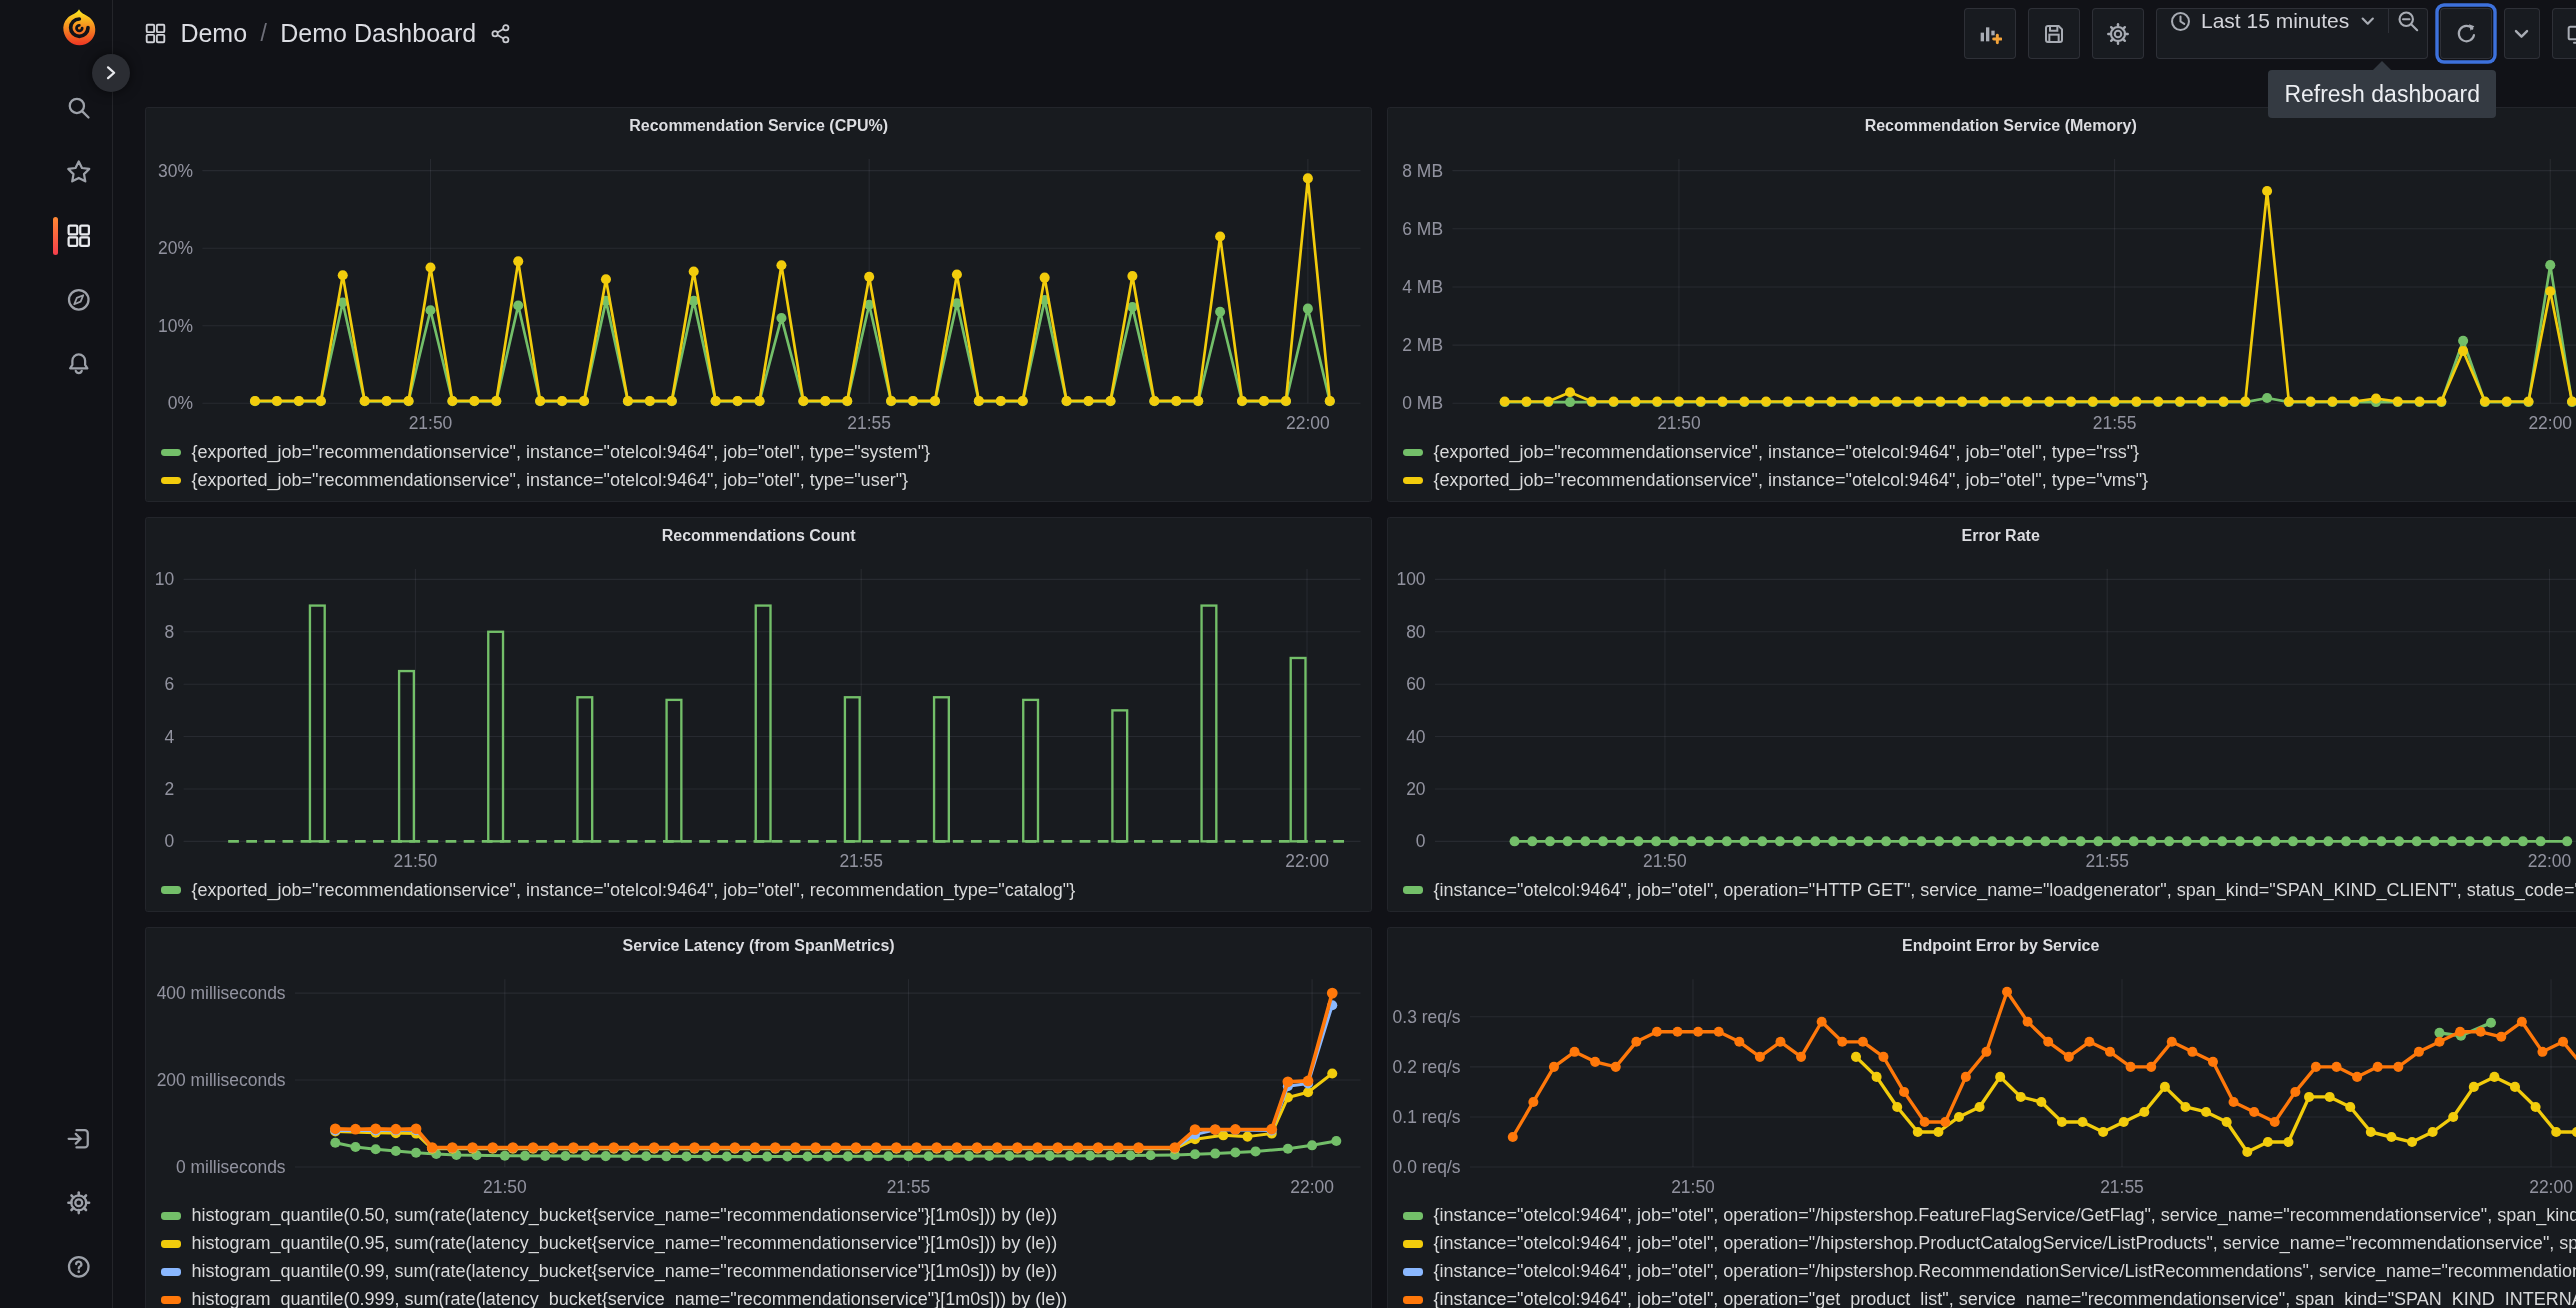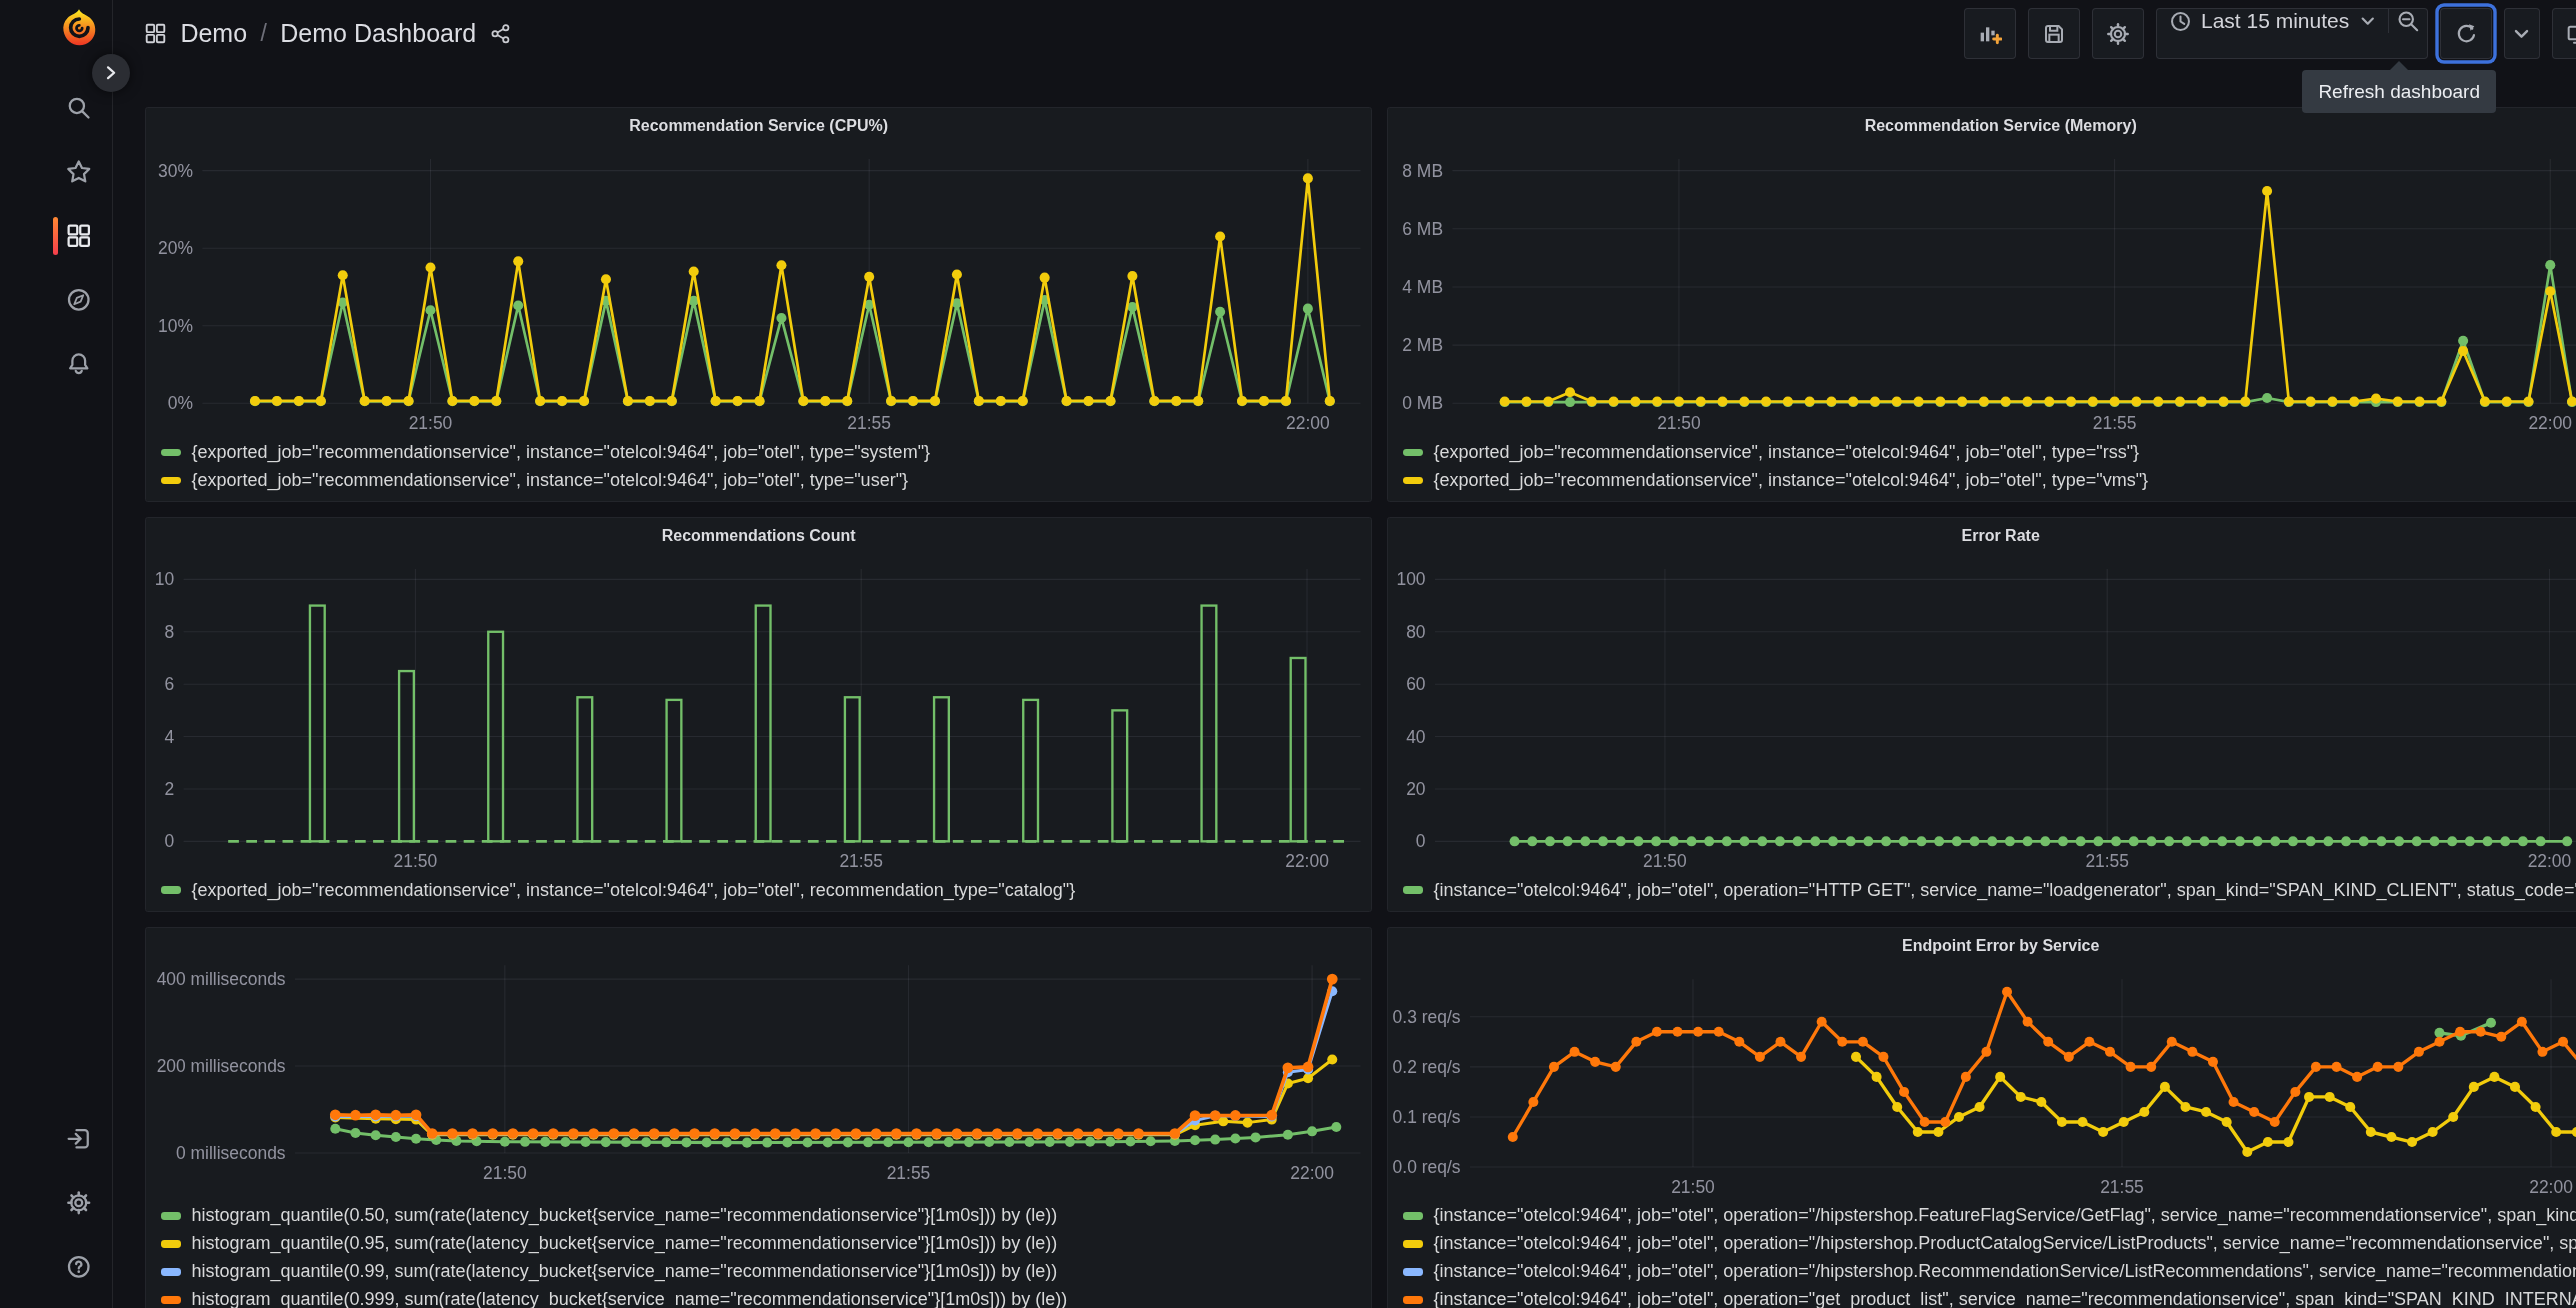--- a/index.html
+++ b/index.html
@@ -38,21 +38,21 @@
   .tbtn svg{width:24px;height:24px;}
   .group{display:flex;align-items:flex-start;border:0.7px solid rgba(204,204,220,0.12);border-radius:4px;
     background:#181b20;height:51px;box-sizing:border-box;}
   .group .seg{display:flex;align-items:center;justify-content:center;gap:9.4px;padding:0 12px;
     color:#a8acb4;cursor:pointer;}
   .group .seg + .seg{border-left:0.7px solid rgba(204,204,220,0.12);}
   .group .seg svg{width:24px;height:24px;}
   .time-label{font-size:21px;color:#d3d4da;font-weight:500;white-space:nowrap;}
   .seg.narrow{padding:0 6.7px;}
   .tbtn.refresh{box-shadow:0 0 0 1.3px #111217,0 0 0 4.7px #3d71dc;border-radius:4px;}
-  .tooltip{position:absolute;top:70px;right:125px;background:#343a42;color:#eceef2;font-size:19px;
+  .tooltip{position:absolute;top:70px;right:125px;background:#343a42;color:#eceef2;font-size:23px;
     padding:10.7px 16px;border-radius:4px;white-space:nowrap;z-index:40;}
   .tooltip .arrow{position:absolute;top:-9.4px;left:50%;margin-left:-9.4px;width:0;height:0;
     border-left:9.4px solid transparent;border-right:9.4px solid transparent;border-bottom:9.4px solid #343a42;}
 
   
   .dash{flex:1;display:grid;grid-template-columns:repeat(2,1fr);grid-auto-rows:395px;gap:14.8px;
     padding:40px 6.7px 16px 32px;overflow:hidden;}
   .panel{background:#181b1f;border:0.7px solid #23252b;border-radius:2.7px;display:flex;
     flex-direction:column;min-width:0;padding-top:4px;}
   .panel-title{height:28px;line-height:28px;text-align:center;font-size:16px;font-weight:600;
@@ -669,20 +669,21 @@
           </div>
         <div class="legend">
             <div class="legend-row">
               <span class="swatch" style="background: rgb(115, 191, 105);"></span>
               <span>{instance="otelcol:9464", job="otel", operation="HTTP GET", service_name="loadgenerator", span_kind="SPAN_KIND_CLIENT", status_code="STATUS_CODE_ER</span>
             </div>
           </div>
       </section>
 
       <section class="panel">
+        <div class="panel-title">Service Latency (from SpanMetrics)</div>
         <div class="chart">
             <svg viewBox="0 0 1826 358">
               <line x1="222" x2="1810" y1="308" y2="308" stroke="rgba(204,204,220,0.09)" stroke-width="1.6"></line>
               <text x="208" y="317" fill="rgba(204,204,220,0.68)" font-size="26" text-anchor="end">0 milliseconds</text>
               <line x1="222" x2="1810" y1="178.37037037037038" y2="178.37037037037038" stroke="rgba(204,204,220,0.09)" stroke-width="1.6"></line>
               <text x="208" y="187.37037037037038" fill="rgba(204,204,220,0.68)" font-size="26" text-anchor="end">200 milliseconds</text>
               <line x1="222" x2="1810" y1="48.74074074074076" y2="48.74074074074076" stroke="rgba(204,204,220,0.09)" stroke-width="1.6"></line>
               <text x="208" y="57.74074074074076" fill="rgba(204,204,220,0.68)" font-size="26" text-anchor="end">400 milliseconds</text>
               <line x1="534.7878787878788" x2="534.7878787878788" y1="28" y2="308" stroke="rgba(204,204,220,0.09)" stroke-width="1.6"></line>
               <text x="534.7878787878788" y="346" fill="rgba(204,204,220,0.68)" font-size="26" text-anchor="middle">21:50</text>

